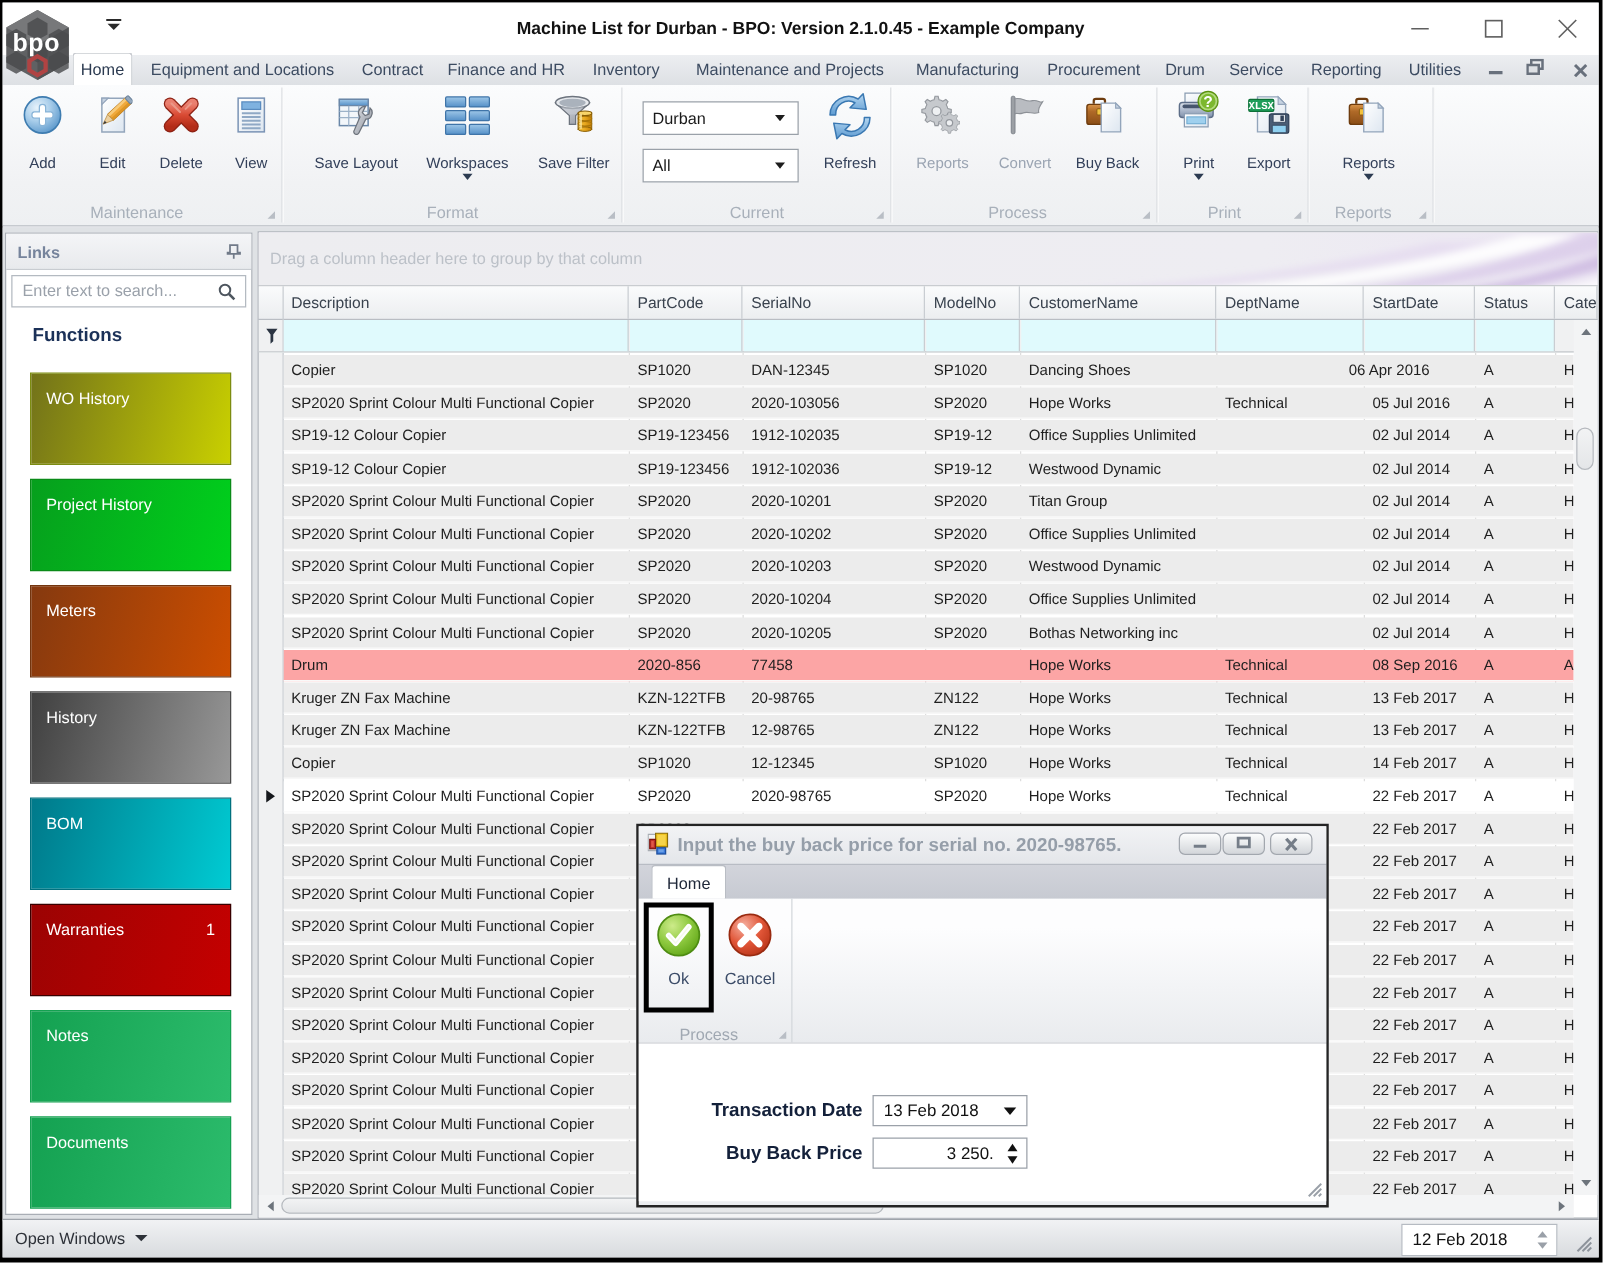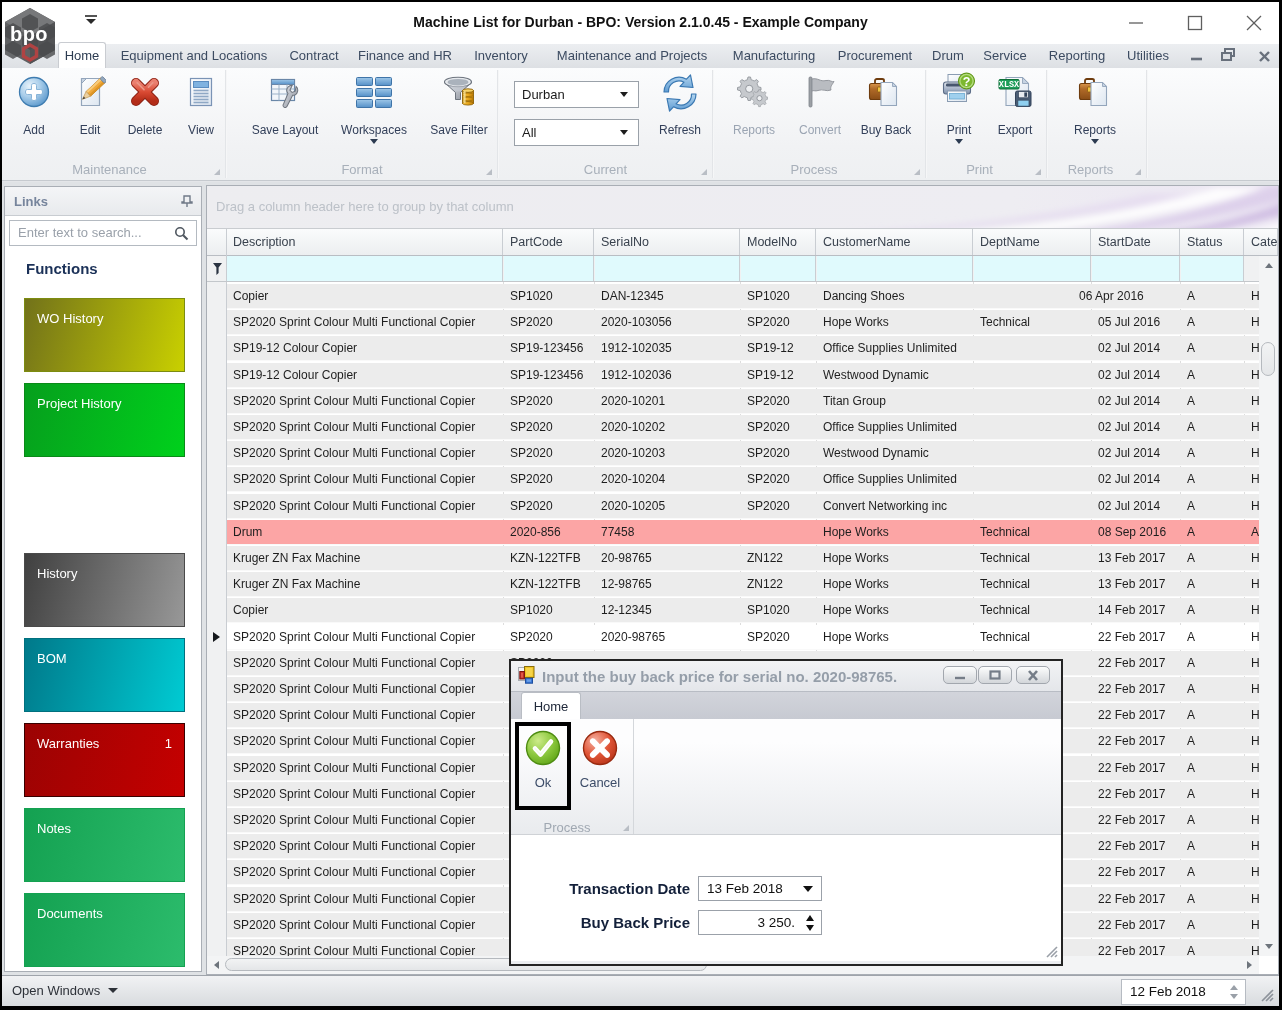--- a/index.html
+++ b/index.html
@@ -361,20 +361,23 @@
             <line x1="9.2" y1="9.2" x2="13.5" y2="13.5" stroke="#4e565f" stroke-width="2"></line>
           </svg>
     </div>
     <div id="functions">Functions</div>
     <div class="fbtn" style="top:111px;background:linear-gradient(105deg,#72721a,#c9d000);border:1px solid #7c8c10">
           <span>WO History</span>
         </div>
 <div class="fbtn" style="top:196px;background:linear-gradient(105deg,#069f1d,#00d11c);border:1px solid #0a8a18">
           <span>Project History</span>
         </div>
+<div class="fbtn" style="top:281px;background:linear-gradient(105deg,#85390f,#cc4e00);border:1px solid #73350e">
+          <span>Meters</span>
+        </div>
 <div class="fbtn" style="top:366px;background:linear-gradient(105deg,#404040,#989898);border:1px solid #4a4a4a">
           <span>History</span>
         </div>
 <div class="fbtn" style="top:451px;background:linear-gradient(105deg,#00798a,#00cbd3);border:1px solid #00707e">
           <span>BOM</span>
         </div>
 <div class="fbtn" style="top:536px;background:linear-gradient(105deg,#9b0303,#c50000);border:1px solid #380000">
           <span>Warranties</span>
           <span style="left:auto;right:12px">1</span>
         </div>
@@ -529,21 +532,21 @@
             <div class="c" style="left:596px;width:149px">Office Supplies Unlimited</div>
             <div class="c" style="left:871px;width:81px">02 Jul 2014</div>
             <div class="c" style="left:960px;width:56px">A</div>
             <div class="c" style="left:1024px;width:16px">H</div>
           </div>
 <div class="row" style="top:211.6px;height:25.0px;background:#ececec">
             <div class="c" style="left:6px;width:269px">SP2020 Sprint Colour Multi Functional Copier</div>
             <div class="c" style="left:283px;width:83px">SP2020</div>
             <div class="c" style="left:374px;width:138px">2020-10205</div>
             <div class="c" style="left:520px;width:68px">SP2020</div>
-            <div class="c" style="left:596px;width:149px">Convert Networking inc</div>
+            <div class="c" style="left:596px;width:149px">Bothas Networking inc</div>
             <div class="c" style="left:871px;width:81px">02 Jul 2014</div>
             <div class="c" style="left:960px;width:56px">A</div>
             <div class="c" style="left:1024px;width:16px">H</div>
           </div>
 <div class="row" style="top:237.8px;height:25.0px;background:#fca5a5">
             <div class="c" style="left:6px;width:269px">Drum</div>
             <div class="c" style="left:283px;width:83px">2020-856</div>
             <div class="c" style="left:374px;width:138px">77458</div>
             <div class="c" style="left:596px;width:149px">Hope Works</div>
             <div class="c" style="left:753px;width:110px">Technical</div>

